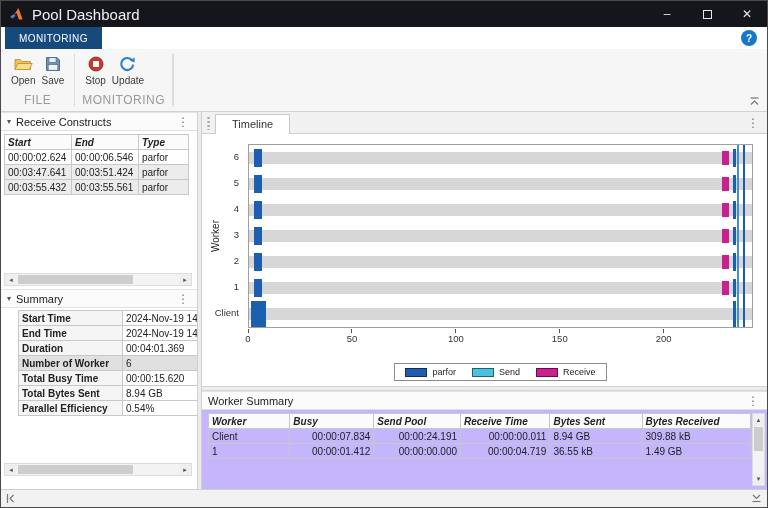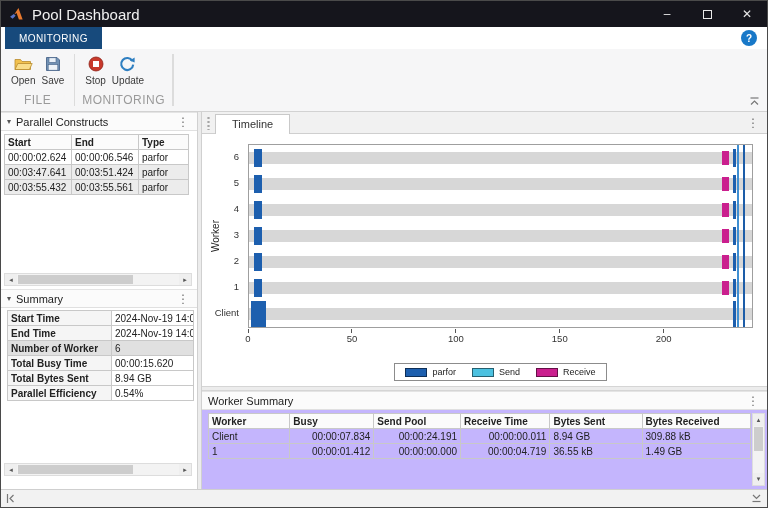--- a/index.html
+++ b/index.html
@@ -38,29 +38,29 @@
   .splitter-v{width:5px;flex:0 0 auto;background:#ececec;border-left:1px solid #d0d0d0;border-right:1px solid #d0d0d0;}
   .content{flex:1;display:flex;flex-direction:column;min-width:0;background:#c4b5fd;}
 
   .p-header{height:19px;flex:0 0 auto;display:flex;align-items:center;padding:0 6px;background:#fbfbfb;
             border-top:1px solid #e4e4e4;border-bottom:1px solid #e0e0e0;font-size:11px;color:#222;gap:5px;}
   .p-arrow{font-size:8px;color:#555;}
   .menu-dots{margin-left:auto;color:#707070;font-size:12px;line-height:1;padding:0 2px;}
 
   
   table.grid{border-collapse:collapse;font-size:10px;color:#222;table-layout:fixed;}
-  .grid th{font-weight:bold;text-align:left;background:#fbfbfb;}
+  .grid th{font-weight:bold;text-align:left;background:#fbfbfb;font-style:italic;}
   .grid th,.grid td{border:1px solid #c8c8c8;padding:1px 3px;height:15px;white-space:nowrap;overflow:hidden;}
   .grid tr.alt td{background:#ececec;}
   .kv-label{font-weight:bold;background:#f5f5f5;}
   tr.selected td{background:#e0e0e0 !important;}
   .num{text-align:right;}
 
   .constructs-area{height:142px;flex:0 0 auto;padding:3px 4px 0 3px;}
-  .summary-area{flex:0 0 auto;padding:2px 4px 0 6px;}
+  .summary-area{flex:0 0 auto;padding:2px 4px 0 17px;}
   .flex-fill{flex:1;min-height:0;}
 
   
   .hscroll{height:13px;flex:0 0 auto;margin:0 5px 3px 3px;background:#f3f3f3;border:1px solid #dddddd;display:flex;align-items:stretch;}
   .sb-btn{width:12px;flex:0 0 auto;display:flex;align-items:center;justify-content:center;font-size:7px;color:#555;background:#efefef;}
   .sb-thumb-h{flex:0 0 62%;background:#cdcdcd;margin:1px;}
   .sb-space{flex:1;}
   .vscroll{position:absolute;right:2px;top:3px;bottom:3px;width:13px;background:#f3f3f3;border:1px solid #dddddd;display:flex;flex-direction:column;}
   .sb-btn-v{height:12px;flex:0 0 auto;display:flex;align-items:center;justify-content:center;font-size:7px;color:#555;background:#efefef;}
   .sb-thumb-v{flex:0 0 34%;background:#cdcdcd;margin:1px;}
@@ -183,21 +183,21 @@
       </svg>
     </div>
   </div>
 
   <div class="main">
 
     <div class="left-panel">
 
       <div class="p-header">
         <span class="p-arrow">▾</span>
-        <span>Parallel Constructs</span>
+        <span>Receive Constructs</span>
         <span class="menu-dots">⋮</span>
       </div>
 
       <div class="constructs-area">
         <table class="grid" style="width:184px;">
           <colgroup>
               <col style="width:67px">
               <col style="width:67px">
               <col style="width:50px">
             </colgroup>
@@ -246,20 +246,24 @@
               <col style="width:82px">
             </colgroup>
           <tbody>
               <tr>
             <td class="kv-label">Start Time</td>
             <td>2024-Nov-19 14:00:47.5</td>
           </tr>
           <tr>
             <td class="kv-label">End Time</td>
             <td>2024-Nov-19 14:04:48.9</td>
+          </tr>
+          <tr>
+            <td class="kv-label">Duration</td>
+            <td>00:04:01.369</td>
           </tr>
           <tr class="selected">
             <td class="kv-label">Number of Worker</td>
             <td>6</td>
           </tr>
           <tr>
             <td class="kv-label">Total Busy Time</td>
             <td>00:00:15.620</td>
           </tr>
           <tr>

